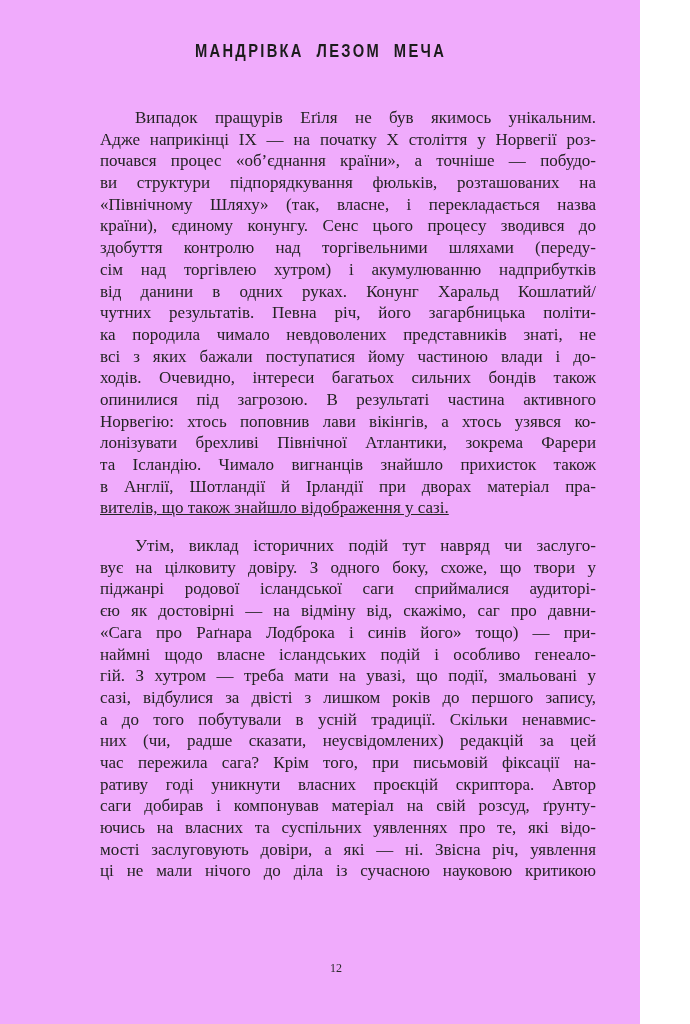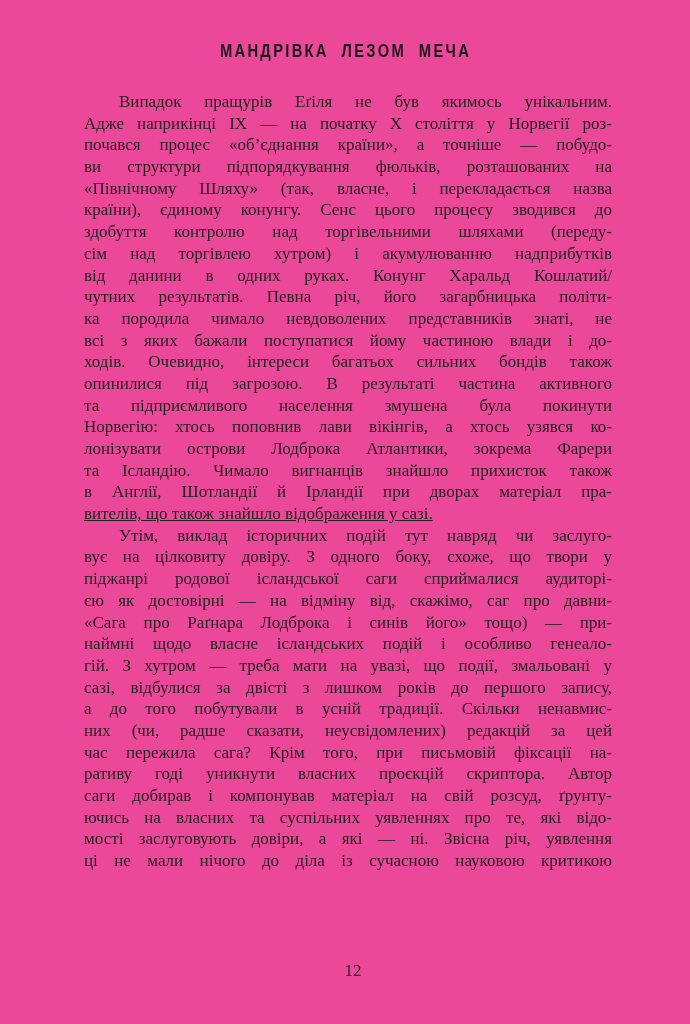--- a/index.html
+++ b/index.html
@@ -7,23 +7,23 @@
     padding: 0;
   }
   body {
     width: 690px;
     height: 1024px;
     background: #ffffff;
     font-family: "Liberation Serif", serif;
   }
   .page {
     position: relative;
-    width: 690px;
+    width: 640px;
     height: 1024px;
-    background: #ec4899;
+    background: #f0abfc;
     color: #232323;
     overflow: hidden;
   }
   .running-header {
     position: absolute;
     top: 40px;
     left: 0;
     width: 100%;
     text-align: center;
   }
@@ -38,21 +38,21 @@
     transform: scaleY(1.18) scaleX(0.92);
     transform-origin: center top;
   }
   .body-text {
     position: absolute;
     top: 91px;
     left: 84px;
     width: 528px;
   }
   .para {
-    margin: 0;
+    margin: 16px;
     padding: 0;
   }
   .line {
     font-size: 17px;
     line-height: 21.7px;
     height: 21.7px;
     white-space: nowrap;
     text-align: justify;
     text-align-last: justify;
     color: #242424;
@@ -60,24 +60,24 @@
   .line.first {
     text-indent: 35px;
   }
   .line.parend {
     text-align-last: left;
     text-decoration: underline;
   }
   .page-number {
     position: absolute;
     top: 961px;
-    left: 8px;
+    left: 16px;
     width: 100%;
     text-align: center;
-    font-size: 17px;
+    font-size: 12px;
     color: #2a2a2a;
   }
 </style>
 </head>
 <body>
 
 <div class="page">
 
   <div class="running-header">
     <span class="header-text">МАНДРІВКА ЛЕЗОМ МЕЧА</span>
@@ -92,23 +92,22 @@
         <div class="line">«Північному Шляху» (так, власне, і перекладається назва</div>
         <div class="line">країни), єдиному конунгу. Сенс цього процесу зводився до</div>
         <div class="line">здобуття контролю над торгівельними шляхами (переду-</div>
         <div class="line">сім над торгівлею хутром) і акумулюванню надприбутків</div>
         <div class="line">від данини в одних руках. Конунг Харальд Кошлатий/</div>
         <div class="line">чутних результатів. Певна річ, його загарбницька політи-</div>
         <div class="line">ка породила чимало невдоволених представників знаті, не</div>
         <div class="line">всі з яких бажали поступатися йому частиною влади і до-</div>
         <div class="line">ходів. Очевидно, інтереси багатьох сильних бондів також</div>
         <div class="line">опинилися під загрозою. В результаті частина активного</div>
-        <div class="line">та підприємливого населення змушена була покинути</div>
         <div class="line">Норвегію: хтось поповнив лави вікінгів, а хтось узявся ко-</div>
-        <div class="line">лонізувати острови Лодброка Атлантики, зокрема Фарери</div>
+        <div class="line">лонізувати брехливі Північної Атлантики, зокрема Фарери</div>
         <div class="line">та Ісландію. Чимало вигнанців знайшло прихисток також</div>
         <div class="line">в Англії, Шотландії й Ірландії при дворах матеріал пра-</div>
         <div class="line parend">вителів, що також знайшло відображення у сазі.</div>
       </div>
       <div class="para">
         <div class="line first">Утім, виклад історичних подій тут навряд чи заслуго-</div>
         <div class="line">вує на цілковиту довіру. З одного боку, схоже, що твори у</div>
         <div class="line">піджанрі родової ісландської саги сприймалися аудиторі-</div>
         <div class="line">єю як достовірні — на відміну від, скажімо, саг про давни-</div>
         <div class="line">«Сага про Раґнара Лодброка і синів його» тощо) — при-</div>

